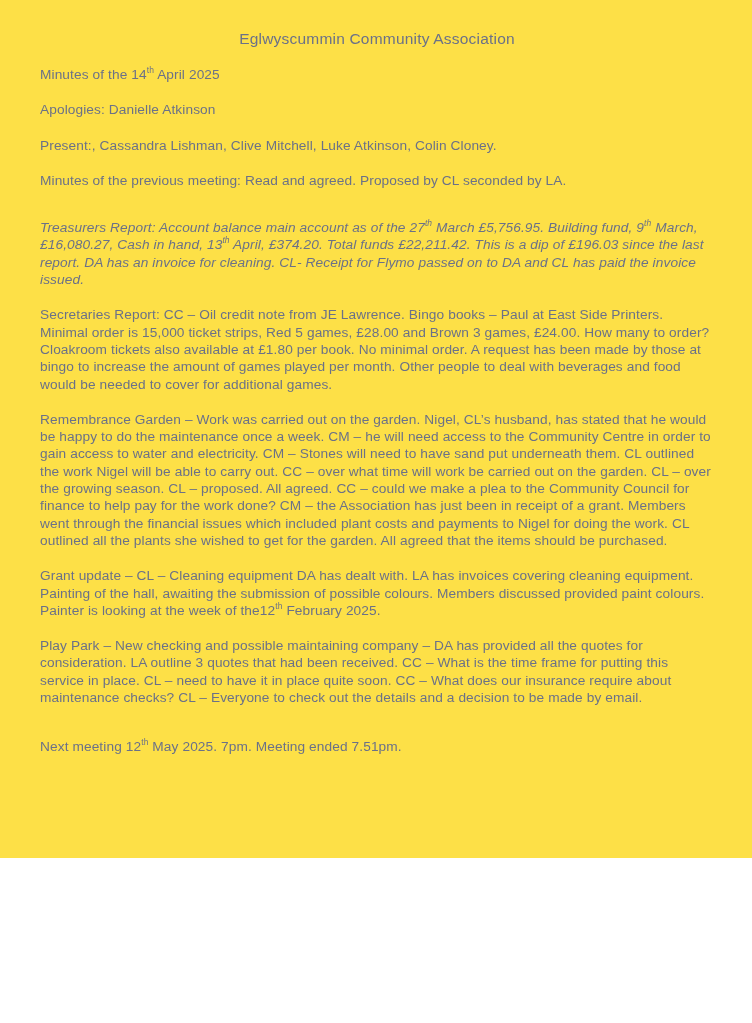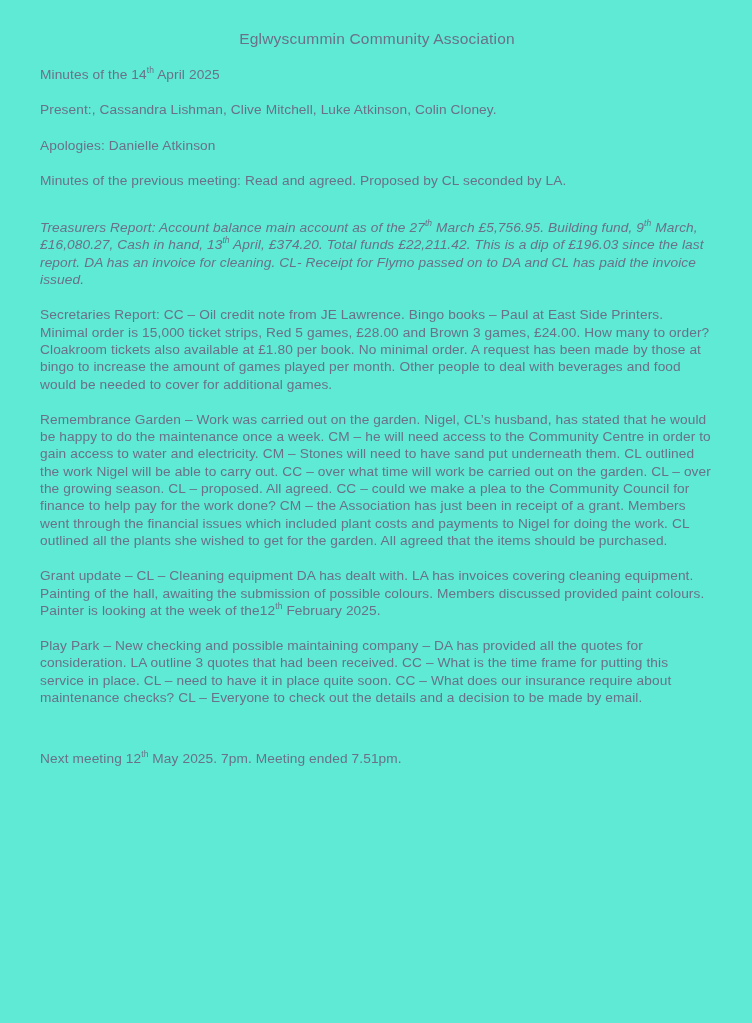--- a/index.html
+++ b/index.html
@@ -10,56 +10,56 @@
   body {
     width: 752px;
     height: 1023px;
     font-family: "Liberation Sans", "DejaVu Sans", sans-serif;
     color: #6b7188;
     -webkit-font-smoothing: antialiased;
   }
   .page {
     box-sizing: border-box;
     width: 752px;
-    height: 1023px;
+    height: 858px;
     padding: 30px 38px 0 40px;
-    background: #5eead4;
+    background: #fde047;
     overflow: hidden;
   }
   .doc-title {
     font-size: 15.5px;
     font-weight: 400;
     text-align: center;
     margin: 0 0 14px 0;
     letter-spacing: 0.2px;
   }
   .doc-body p {
     font-size: 13.7px;
     line-height: 17.3px;
     margin: 18px 0 0 0;
     max-width: 676px;
     letter-spacing: 0.1px;
   }
   .doc-body p.gap-large { margin-top: 30px; font-style: italic; }
-  .doc-body p.gap-xlarge { margin-top: 44px; }
+  .doc-body p.gap-xlarge { margin-top: 32px; }
   .doc-body sup {
     font-size: 62%;
     line-height: 0;
     vertical-align: super;
   }
 </style>
 </head>
 <body style="color: rgb(107, 113, 136);">
 
 <div class="page">
   <h1 class="doc-title">Eglwyscummin Community Association</h1>
   <div class="doc-body">
       <p><span>Minutes of the 14</span><sup>th</sup><span> April 2025</span></p>
+      <p><span>Apologies: Danielle Atkinson</span></p>
       <p><span>Present:, Cassandra Lishman, Clive Mitchell, Luke Atkinson, Colin Cloney.</span></p>
-      <p><span>Apologies: Danielle Atkinson</span></p>
       <p><span>Minutes of the previous meeting: Read and agreed. Proposed by CL seconded by LA.</span></p>
       <p class="gap-large"><span>Treasurers Report: Account balance main account as of the 27</span><sup>th</sup><span> March £5,756.95. Building fund, 9</span><sup>th</sup><span> March, £16,080.27, Cash in hand, 13</span><sup>th</sup><span> April, £374.20. Total funds £22,211.42. This is a dip of £196.03 since the last report. DA has an invoice for cleaning. CL- Receipt for Flymo passed on to DA and CL has paid the invoice issued.</span></p>
       <p><span>Secretaries Report: CC – Oil credit note from JE Lawrence. Bingo books – Paul at East Side Printers. Minimal order is 15,000 ticket strips, Red 5 games, £28.00 and Brown 3 games, £24.00. How many to order? Cloakroom tickets also available at £1.80 per book. No minimal order. A request has been made by those at bingo to increase the amount of games played per month. Other people to deal with beverages and food would be needed to cover for additional games.</span></p>
       <p><span>Remembrance Garden – Work was carried out on the garden. Nigel, CL’s husband, has stated that he would be happy to do the maintenance once a week. CM – he will need access to the Community Centre in order to gain access to water and electricity. CM – Stones will need to have sand put underneath them. CL outlined the work Nigel will be able to carry out. CC – over what time will work be carried out on the garden. CL – over the growing season. CL – proposed. All agreed.  CC – could we make a plea to the Community Council for finance to help pay for the work done? CM – the Association has just been in receipt of a grant. Members went through the financial issues which included plant costs and payments to Nigel for doing the work. CL outlined all the plants she wished to get for the garden. All agreed that the items should be purchased.</span></p>
       <p><span>Grant update – CL – Cleaning equipment DA has dealt with. LA has invoices covering cleaning equipment. Painting of the hall, awaiting the submission of possible colours. Members discussed provided paint colours. Painter is looking at the week of the12</span><sup>th</sup><span> February 2025.</span></p>
       <p><span>Play Park – New checking and possible maintaining company – DA has provided all the quotes for consideration. LA outline 3 quotes that had been received. CC – What is the time frame for putting this service in place. CL – need to have it in place quite soon. CC – What does our insurance require about maintenance checks? CL – Everyone to check out the details and a decision to be made by email.</span></p>
       <p class="gap-xlarge"><span>Next meeting 12</span><sup>th</sup><span> May 2025. 7pm. Meeting ended 7.51pm.</span></p>
     </div>
 </div>
 

